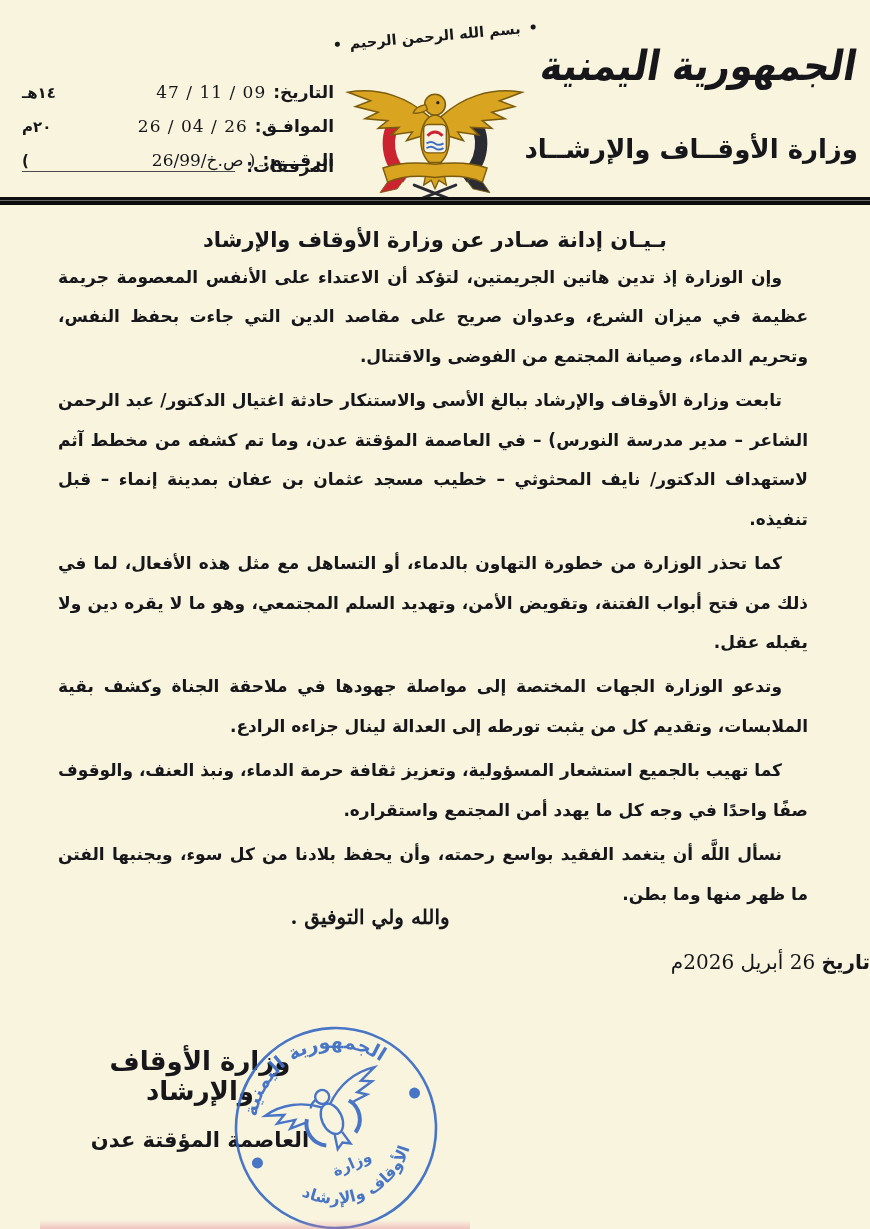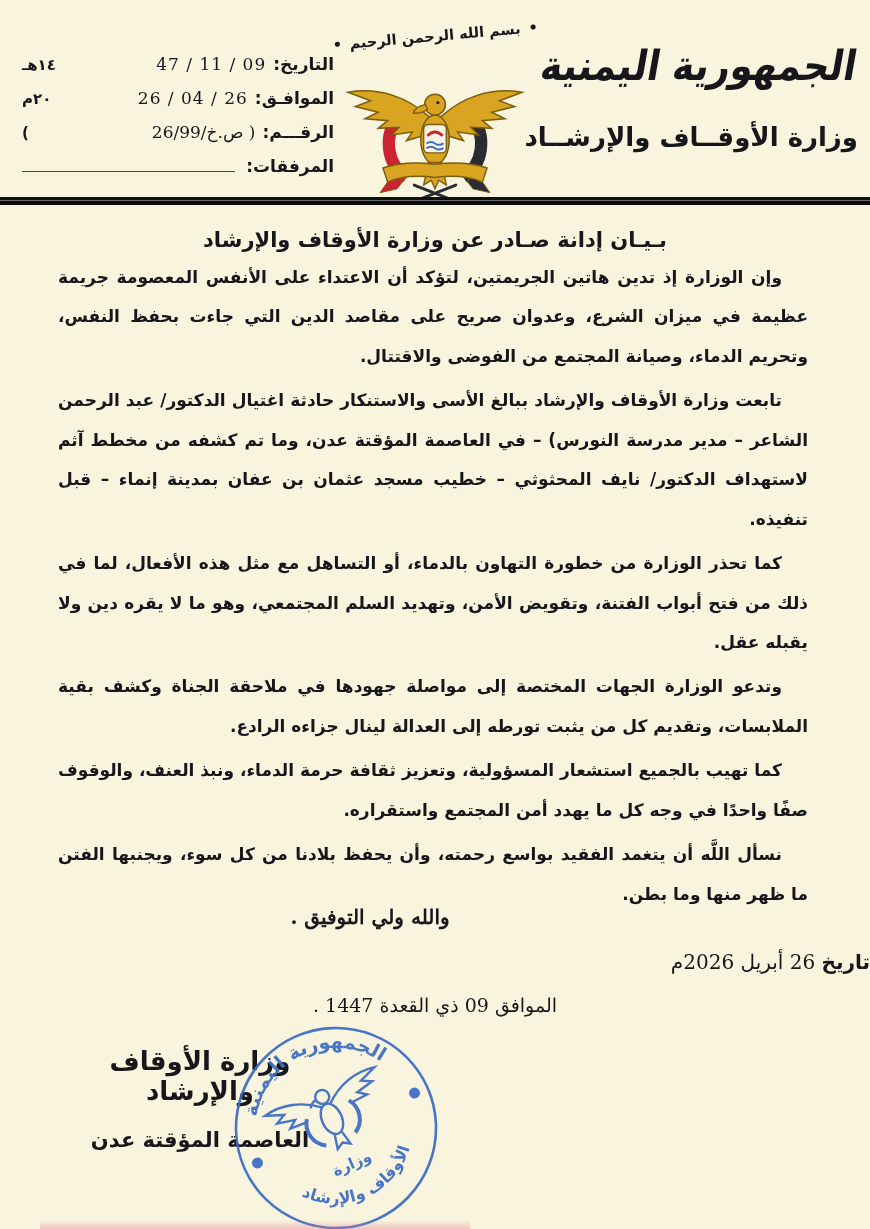--- a/index.html
+++ b/index.html
@@ -10,36 +10,36 @@
   html,body{margin:0;padding:0;background:#555;}
   .page{
     position:relative; width:870px; height:1229px; margin:0 auto;
     background:var(--paper); overflow:hidden; direction:rtl;
     font-family:"DejaVu Sans", sans-serif; color:var(--ink);
   }
   
   .header-fields{position:absolute; top:54px; left:22px; width:312px;}
   .field-row{display:flex; align-items:baseline; gap:7px; height:34px; direction:rtl;}
   .field-label{font-weight:bold; font-size:17px; white-space:nowrap;}
-  .field-value{font-family:"DejaVu Serif", serif; font-size:17px; letter-spacing:1px; white-space:nowrap;}
+  .field-value{font-family:"DejaVu Serif", serif; font-size:17px; letter-spacing:1px; white-space:nowrap;margin-top:28px;}
   .field-suffix{margin-inline-start:auto; font-size:15px; font-weight:bold;}
   .field-line{flex:1; border-bottom:1.6px solid #4a4a4a; height:14px; margin-inline-start:4px;}
   .bismillah{
     position:absolute; top:28px; left:332px; width:206px; text-align:center;
     font-weight:bold; font-size:14.5px; letter-spacing:-.5px;
     transform:rotate(-5deg); display:flex; align-items:center; justify-content:center; gap:8px;
   }
   .emblem{position:absolute; top:62px; left:330px; width:210px; height:142px;}
   .republic-callig{
     position:absolute; top:44px; left:540px; width:318px; text-align:center;
     font-weight:bold; font-size:37px; letter-spacing:-2px;
     transform:skewX(-10deg) scaleY(1.12); white-space:nowrap;
   }
   .ministry-name{
-    position:absolute; top:122px; left:540px; width:318px; text-align:center;
+    position:absolute; top:134px; left:540px; width:318px; text-align:center;
     font-weight:bold; font-size:26px; white-space:nowrap;
   }
   .divider{
     position:absolute; top:197px; left:0; width:870px; height:8px;
     background:linear-gradient(#101010 0 3px, #6a6a6a 3px 4.5px, #0c0c0c 4.5px 8px);
   }
   
   .doc-title{
     position:absolute; top:228px; left:0; width:870px; text-align:center;
     font-weight:bold; font-size:21px;
@@ -152,21 +152,20 @@
     <p>وتدعو الوزارة الجهات المختصة إلى مواصلة جهودها في ملاحقة الجناة وكشف بقية الملابسات، وتقديم كل من يثبت تورطه إلى العدالة لينال جزاءه الرادع.</p>
     <p>كما تهيب بالجميع استشعار المسؤولية، وتعزيز ثقافة حرمة الدماء، ونبذ العنف، والوقوف صفًا واحدًا في وجه كل ما يهدد أمن المجتمع واستقراره.</p>
     <p>نسأل اللَّه أن يتغمد الفقيد بواسع رحمته، وأن يحفظ بلادنا من كل سوء، ويجنبها الفتن ما ظهر منها وما بطن.</p>
   </div>
 
   <div class="closing">والله ولي التوفيق .</div>
   <div class="date-line">
     <span class="lbl">تاريخ</span>
     <span class="val">26 أبريل 2026م</span>
   </div>
-  <div class="hijri-line">الموافق 09 ذي القعدة 1447 .</div>
 
   <div class="signature">
     <div class="sig1">وزارة الأوقاف والإرشاد</div>
     <div class="sig2">العاصمة المؤقتة عدن</div>
   </div>
 
   <svg class="stamp" viewBox="0 0 216 216">
     <circle cx="108" cy="108" r="100" style="fill:none;stroke:var(--stamp_blue);stroke-width:2.6"></circle>
     <circle cx="22" cy="108" r="5.5" style="fill:var(--stamp_blue)"></circle>
     <circle cx="194" cy="108" r="5.5" style="fill:var(--stamp_blue)"></circle>

